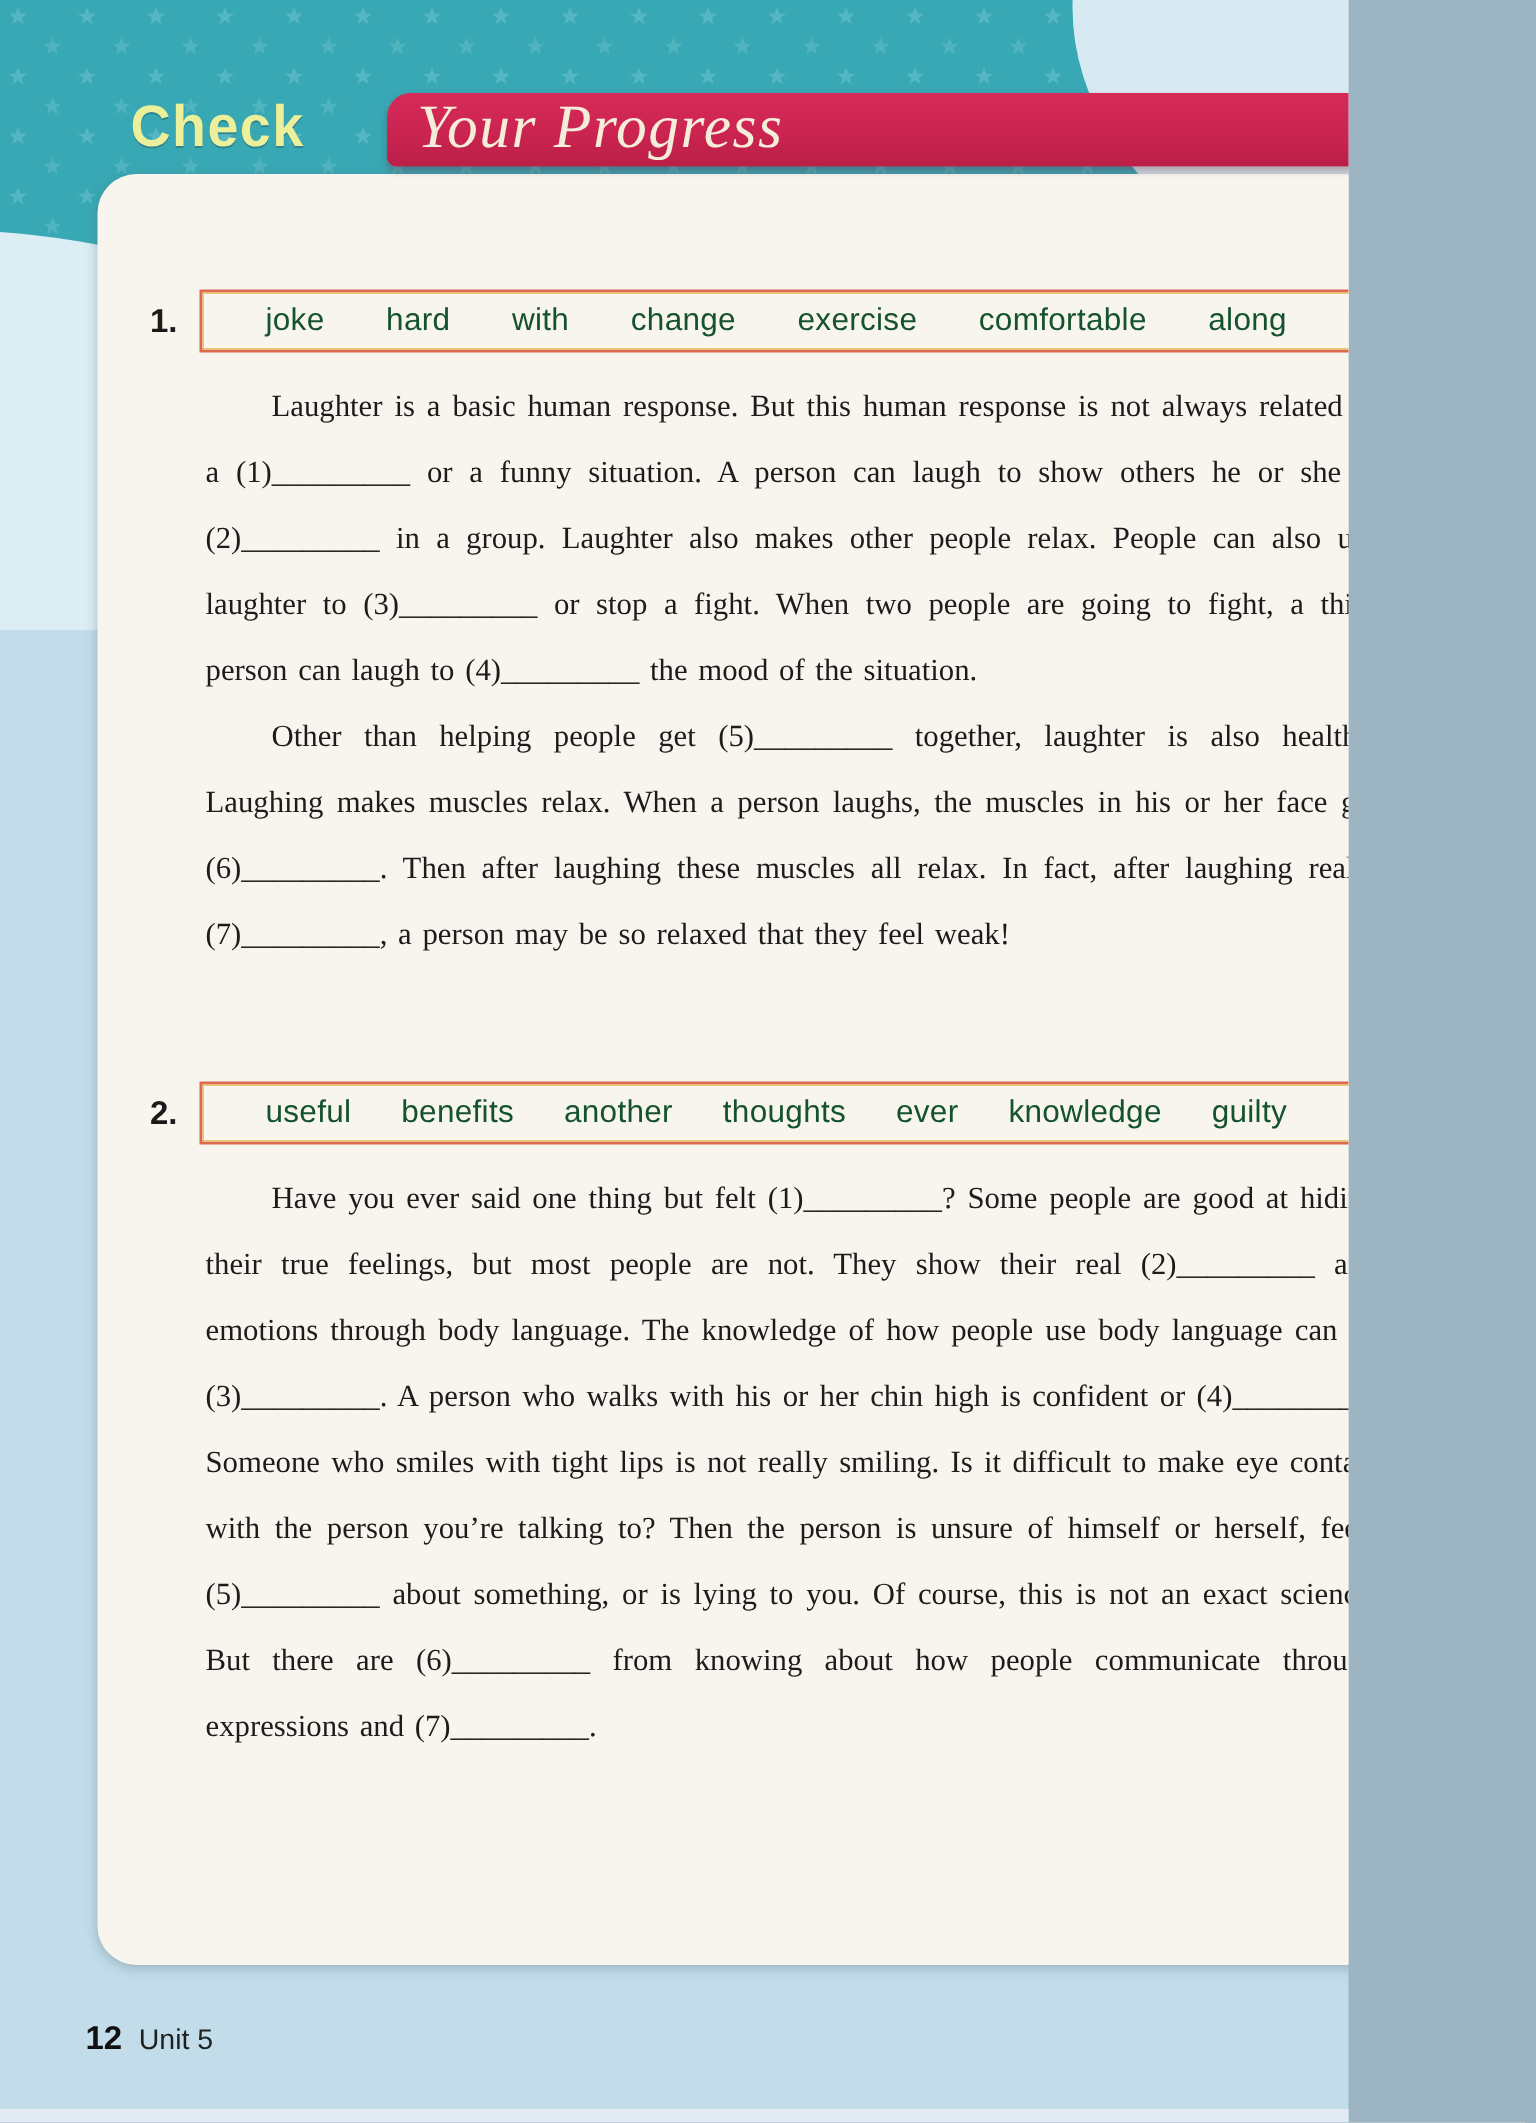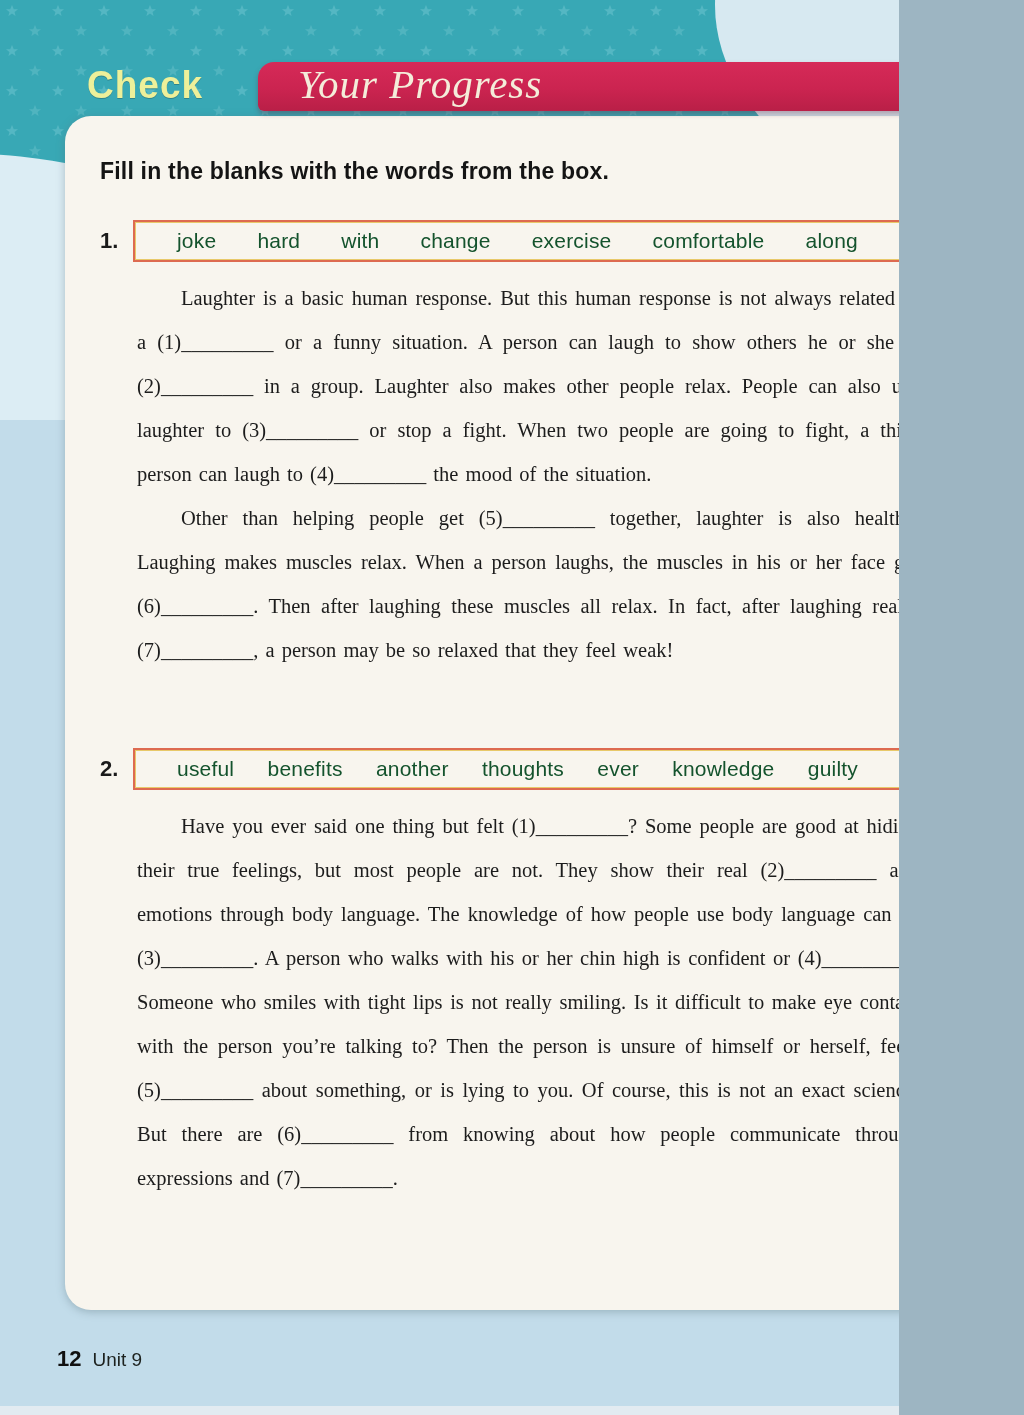--- a/index.html
+++ b/index.html
@@ -14,21 +14,21 @@
   
   .banner{
     position:absolute;left:258px;top:62px;width:727px;height:49px;
     background:linear-gradient(180deg,#d62a58 0%,#cb2450 55%,#b91f47 100%);
     border-radius:16px 16px 0 6px;
     box-shadow:0 3px 5px rgba(110,25,45,.35);
     z-index:3;display:flex;align-items:center;
   }
   .banner-text{
     font-family:"Liberation Serif",serif;font-style:italic;
-    font-size:41px;color:#f4edda;padding-left:40px;line-height:1;
+    font-size:41px;color:#f4edda;padding-left:20px;line-height:1;
     letter-spacing:1px;padding-bottom:4px;text-align:right;
   }
   .side-band{
     position:absolute;left:959px;top:100px;width:26px;height:1188px;
     background:linear-gradient(90deg,#d12755,#c22149);z-index:2;
   }
   .corner-arrow{
     position:absolute;left:959px;top:1288px;width:26px;height:35px;
     background:#15301e;clip-path:polygon(0 0,100% 0,0 100%);z-index:2;
   }
@@ -102,21 +102,20 @@
   <div class="side-band"></div>
   <div class="corner-arrow"></div>
 
   <div class="check-label">Check</div>
   <div class="banner">
     <span class="banner-text">Your Progress</span>
   </div>
 
   <div class="card">
 
-    <h2 class="instruction">Fill in the blanks with the words from the box.</h2>
 
     <section>
       <div class="ex-row">
         <span class="ex-num">1.</span>
         <div class="word-box">
           <span>joke</span>
           <span>hard</span>
           <span>with</span>
           <span>change</span>
           <span>exercise</span>
@@ -141,16 +140,16 @@
           <span>guilty</span>
         </div>
       </div>
       <p class="body">Have you ever said one thing but felt (1)_________? Some people are good at hiding their true feelings, but most people are not. They show their real (2)_________ and emotions through body language. The knowledge of how people use body language can be (3)_________. A person who walks with his or her chin high is confident or (4)_________. Someone who smiles with tight lips is not really smiling. Is it difficult to make eye contact with the person you’re talking to? Then the person is unsure of himself or herself, feels (5)_________ about something, or is lying to you. Of course, this is not an exact science. But there are (6)_________ from knowing about how people communicate through expressions and (7)_________.</p>
     </section>
 
   </div>
 
   <div class="footer">
     <span class="pg">12</span>
-    <span class="unit">Unit 9</span>
+    <span class="unit">Unit 5</span>
   </div>
 
 </div>
 
 </body></html>

